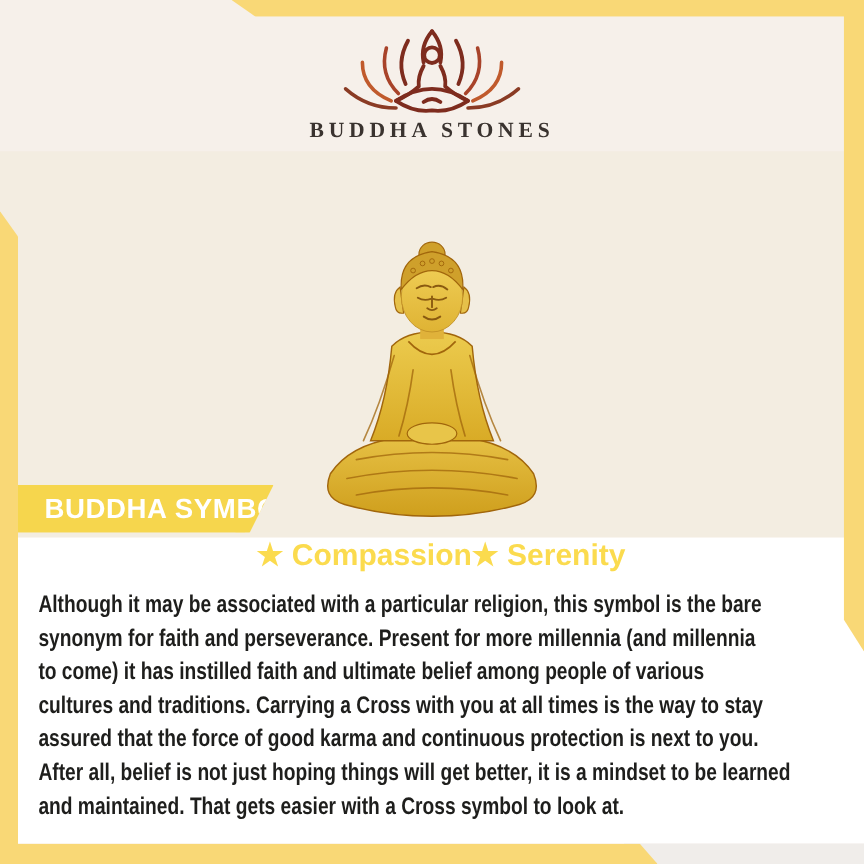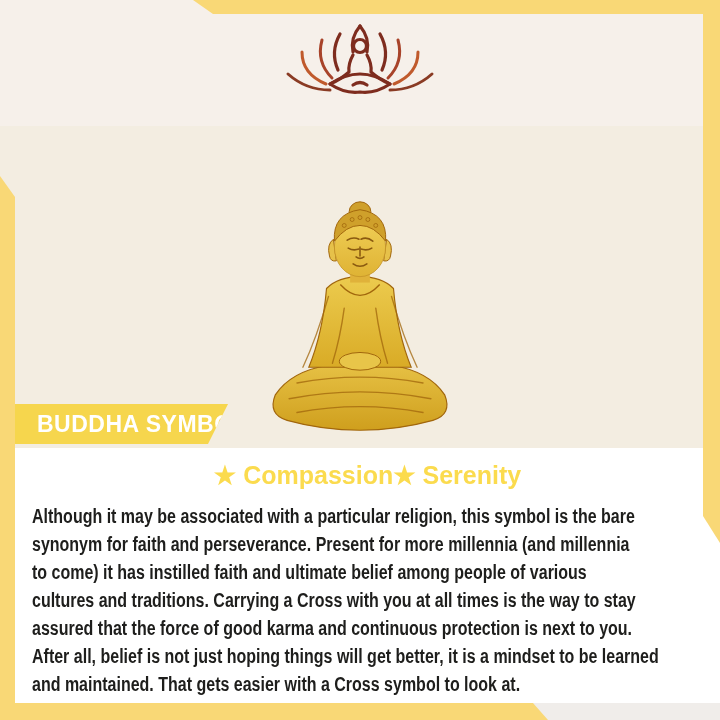--- a/index.html
+++ b/index.html
@@ -48,21 +48,21 @@
     position:absolute;left:196px;top:404px;width:36px;height:40px;z-index:3;
     background:var(--label-tip,#fbe8a4);
     clip-path:polygon(10px 0,32px 0,8px 40px,0 40px);
   }
   .symbol-label-text{
     padding-left:22px;color:#ffffff;font-size:23px;font-weight:700;
     white-space:nowrap;letter-spacing:0.5px;
   }
   
   .properties-heading{
-    margin:0;padding-top:12px;width:705px;text-align:center;
+    margin:0;width:705px;text-align:center;
     font-size:25px;line-height:30px;font-weight:700;
     color:var(--title-yellow,#fbdb4e);white-space:nowrap;
   }
   .body-paragraph{
     margin-top:12px;margin-left:17px;width:860px;
     transform:scaleX(0.8);transform-origin:left top;
   }
   .pline{
     font-size:20px;line-height:28px;font-weight:700;
     color:var(--text-dark,#1e1e1c);white-space:nowrap;
@@ -113,20 +113,21 @@
         <path d="M60,12 Q50,30 58,48"></path>
           <path d="M100,12 Q110,30 102,48"></path>
         <circle cx="80" cy="24" r="6.5"></circle>
         <path d="M73,33 Q68,42 69,50 Q60,58 50,62"></path>
         <path d="M87,33 Q92,42 91,50 Q100,58 110,62"></path>
         <path d="M50,62 Q65,52 80,52 Q95,52 110,62 Q95,72 80,70 Q65,72 50,62 Z"></path>
         <path d="M73,63 Q80,58 87,63"></path>
       </g>
     </svg>
   </div>
+  <div class="brand-name">BUDDHA STONES</div>
 
 
   <div class="buddha-wrap">
     <svg width="240" height="256" viewBox="0 0 240 260">
       <defs>
         <linearGradient id="gFace" x1="0" y1="0" x2="0" y2="1">
           <stop offset="0" stop-color="#f0cf57"></stop>
             <stop offset="1" stop-color="#dfb334"></stop>
         </linearGradient>
         <linearGradient id="gBody" x1="0" y1="0" x2="0" y2="1">

